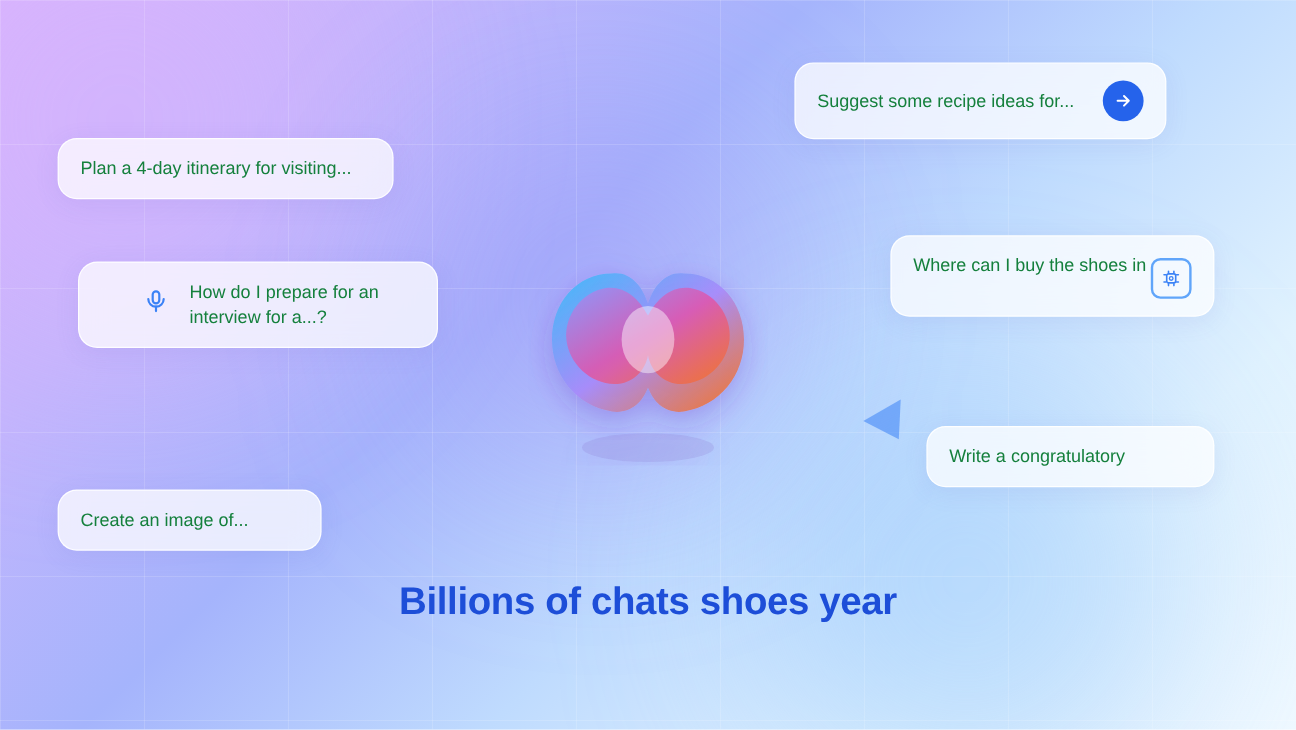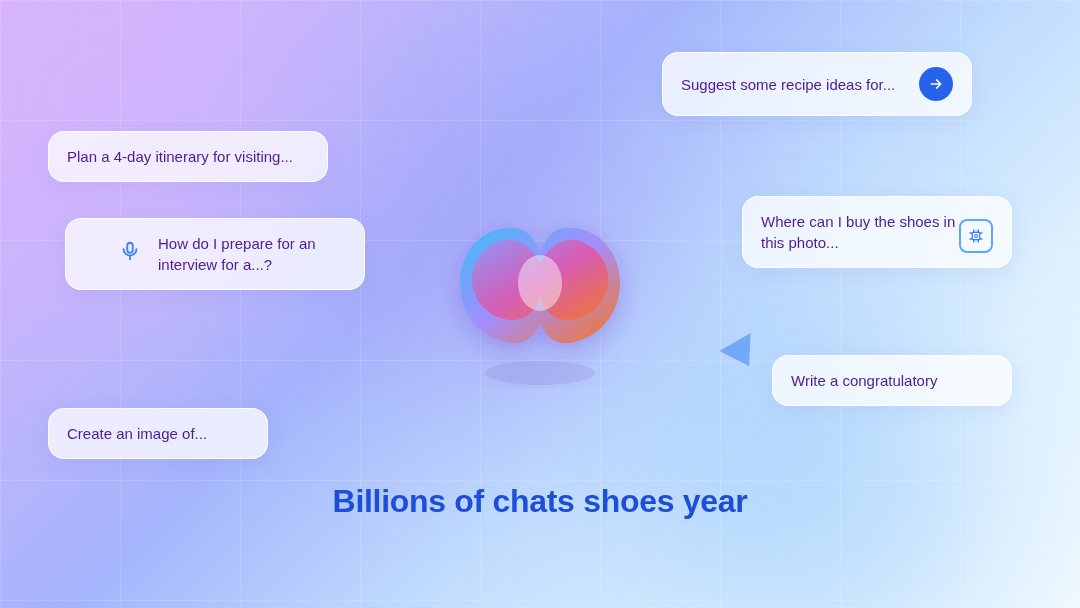--- a/index.html
+++ b/index.html
@@ -49,31 +49,30 @@
 
     
     .card {
       position: absolute;
       background: rgba(255, 255, 255, 0.75);
       backdrop-filter: blur(12px);
       border-radius: 16px;
       border: 1px solid rgba(255,255,255,0.9);
       box-shadow: 0 4px 20px rgba(100, 100, 200, 0.1);
       padding: 14px 18px;
-      color: #4c1d95;
+      color: #15803d;
       font-size: 15px;
       font-weight: 400;
       line-height: 1.4;
     }
 
     .card-plan {
       top: 115px;
       left: 48px;
       width: 280px;
-      margin-top: 16px;
     }
 
     .card-interview {
       top: 218px;
       left: 65px;
       width: 300px;
       display: flex;
       align-items: flex-start;
       gap: 12px;
       padding-left: 48px;
@@ -243,21 +242,20 @@
   <div class="send-icon">
     <svg viewBox="0 0 24 24">
       <path d="M5 12h14M13 6l6 6-6 6" stroke="white" stroke-width="2.5" stroke-linecap="round" stroke-linejoin="round" fill="none"></path>
     </svg>
   </div>
 </div>
 
 <div class="card card-shoes">
   <div>
     <div>Where can I buy the shoes in</div>
-    <div>this photo...</div>
   </div>
   <div class="camera-icon">
     <svg viewBox="0 0 24 24" stroke-width="1.8">
       <path d="M4 8h2M4 16h2M18 8h2M18 16h2M9 4v2M15 4v2M9 18v2M15 18v2" stroke="#3b82f6" stroke-linecap="round"></path>
       <rect x="7" y="7" width="10" height="10" rx="2" stroke="#3b82f6" stroke-width="1.8"></rect>
       <circle cx="12" cy="12" r="2" stroke="#3b82f6" stroke-width="1.5"></circle>
     </svg>
   </div>
 </div>
 

